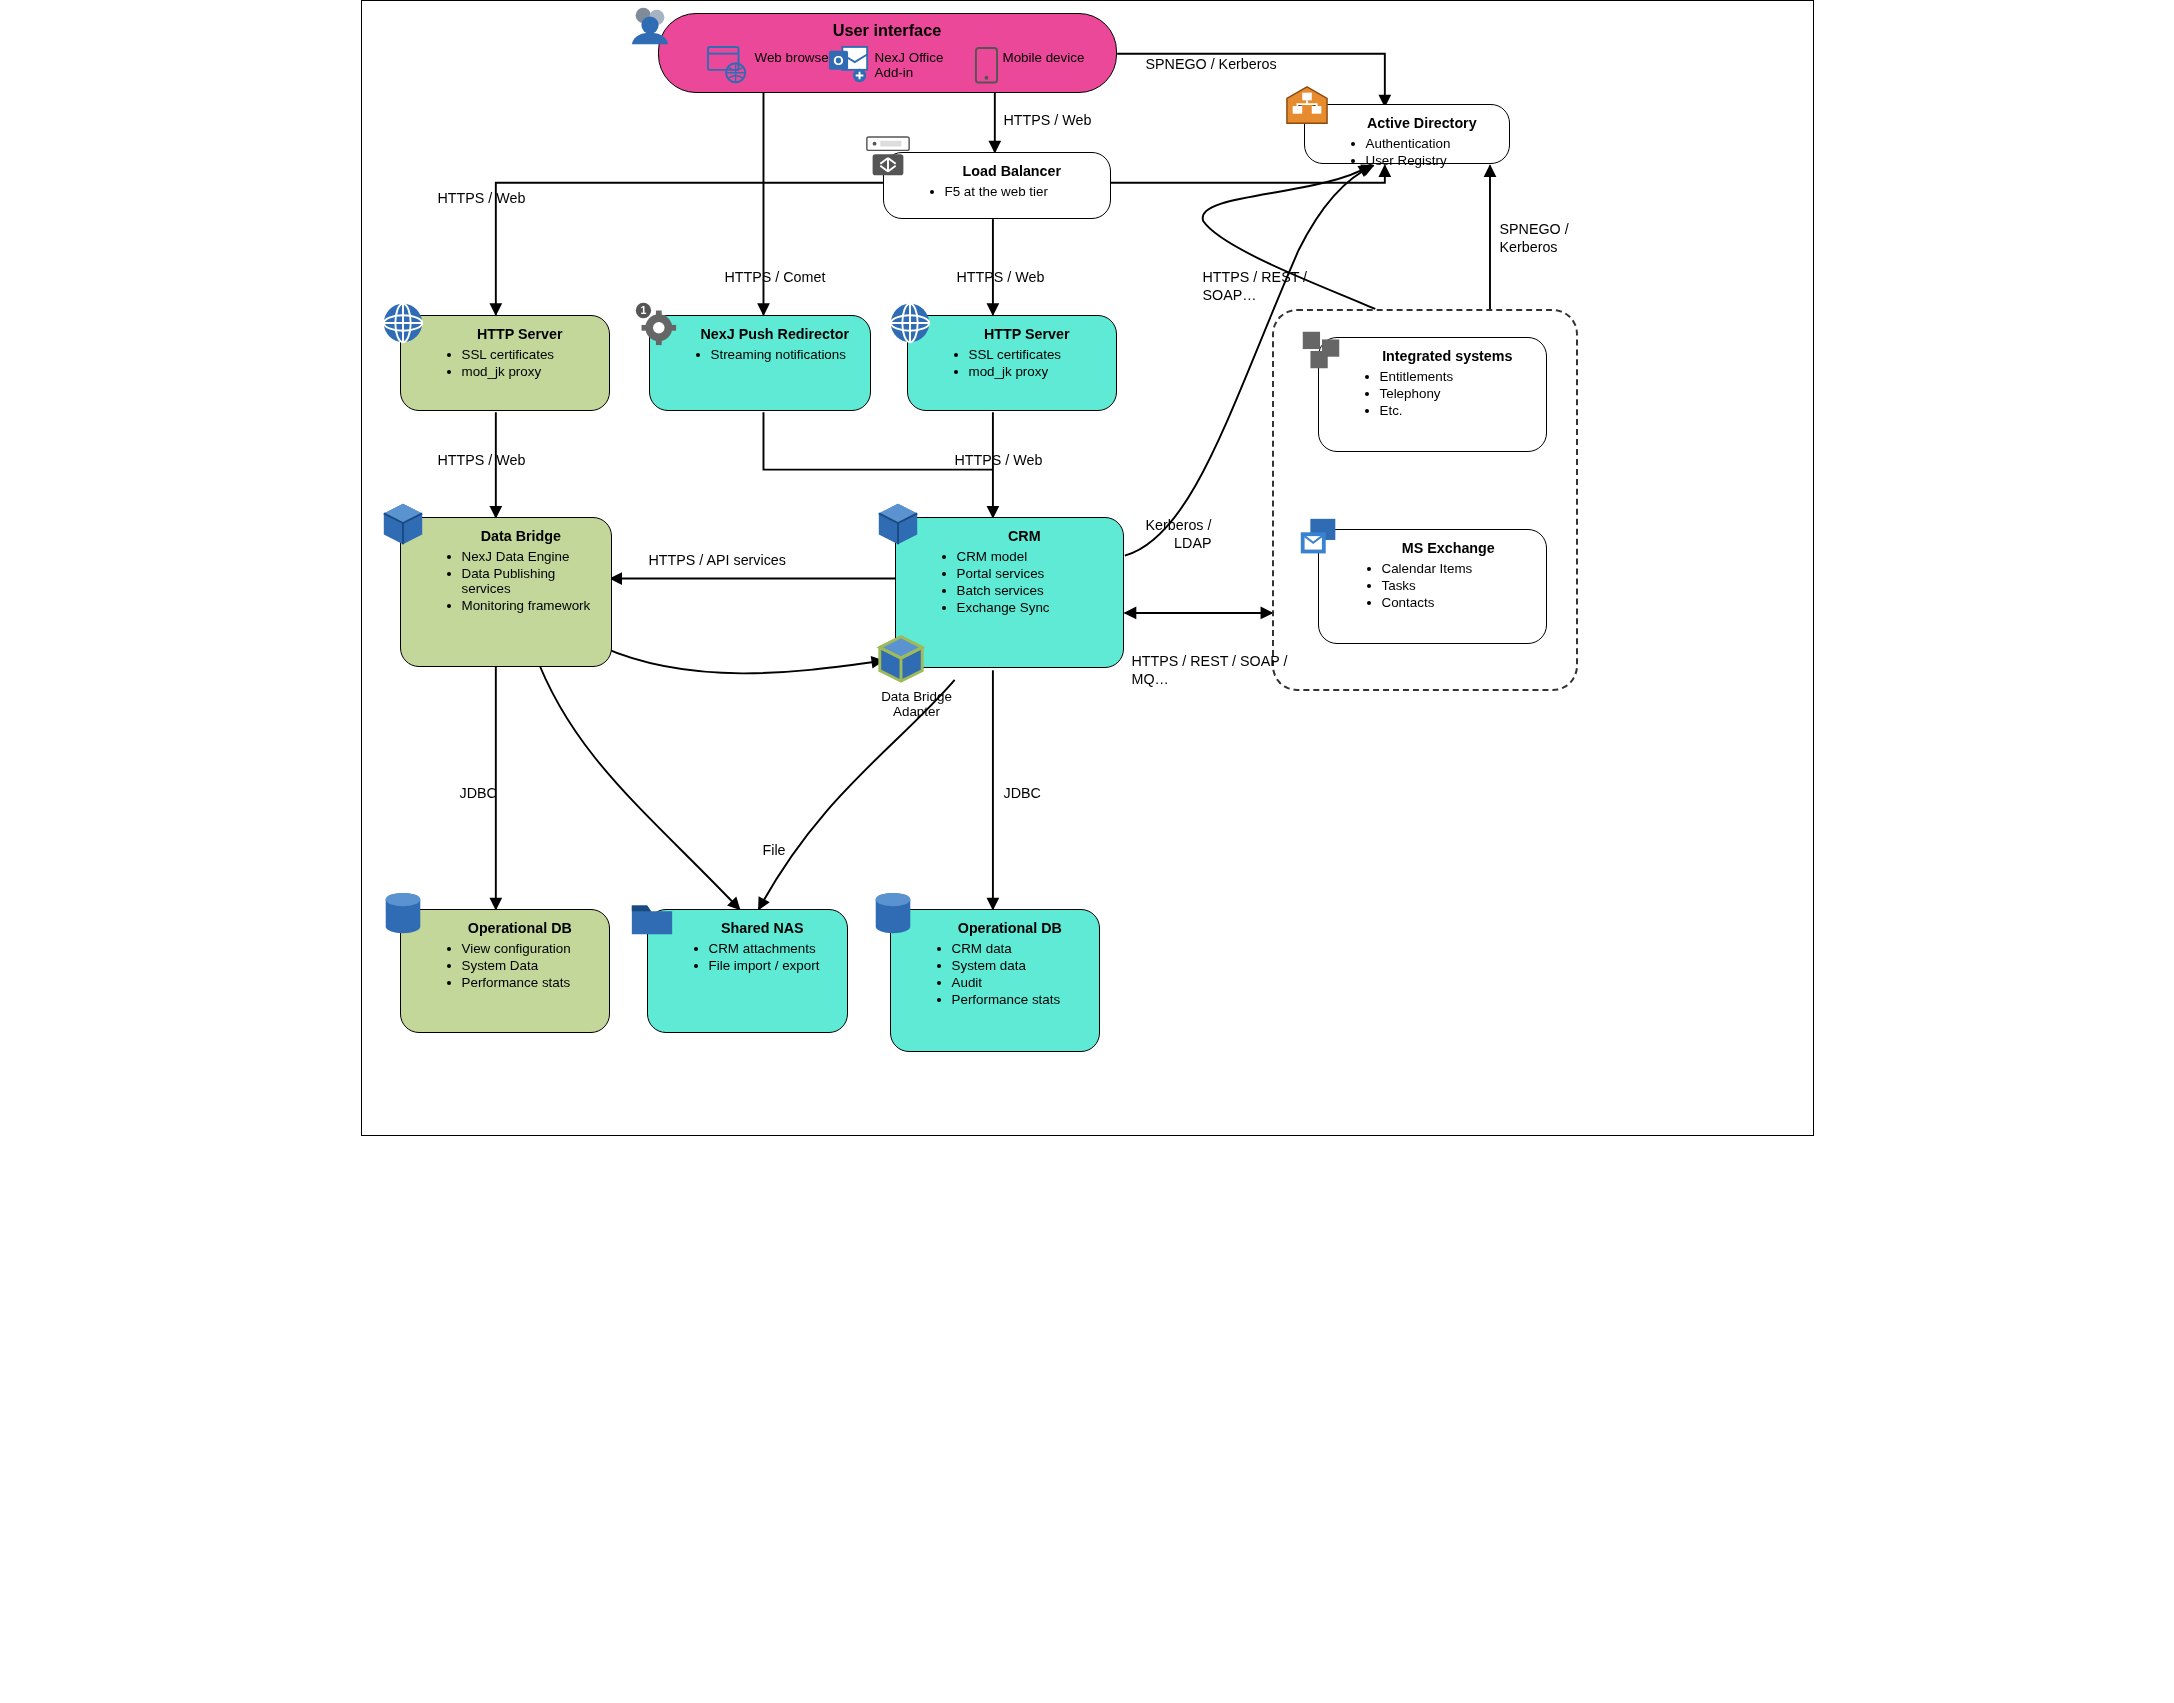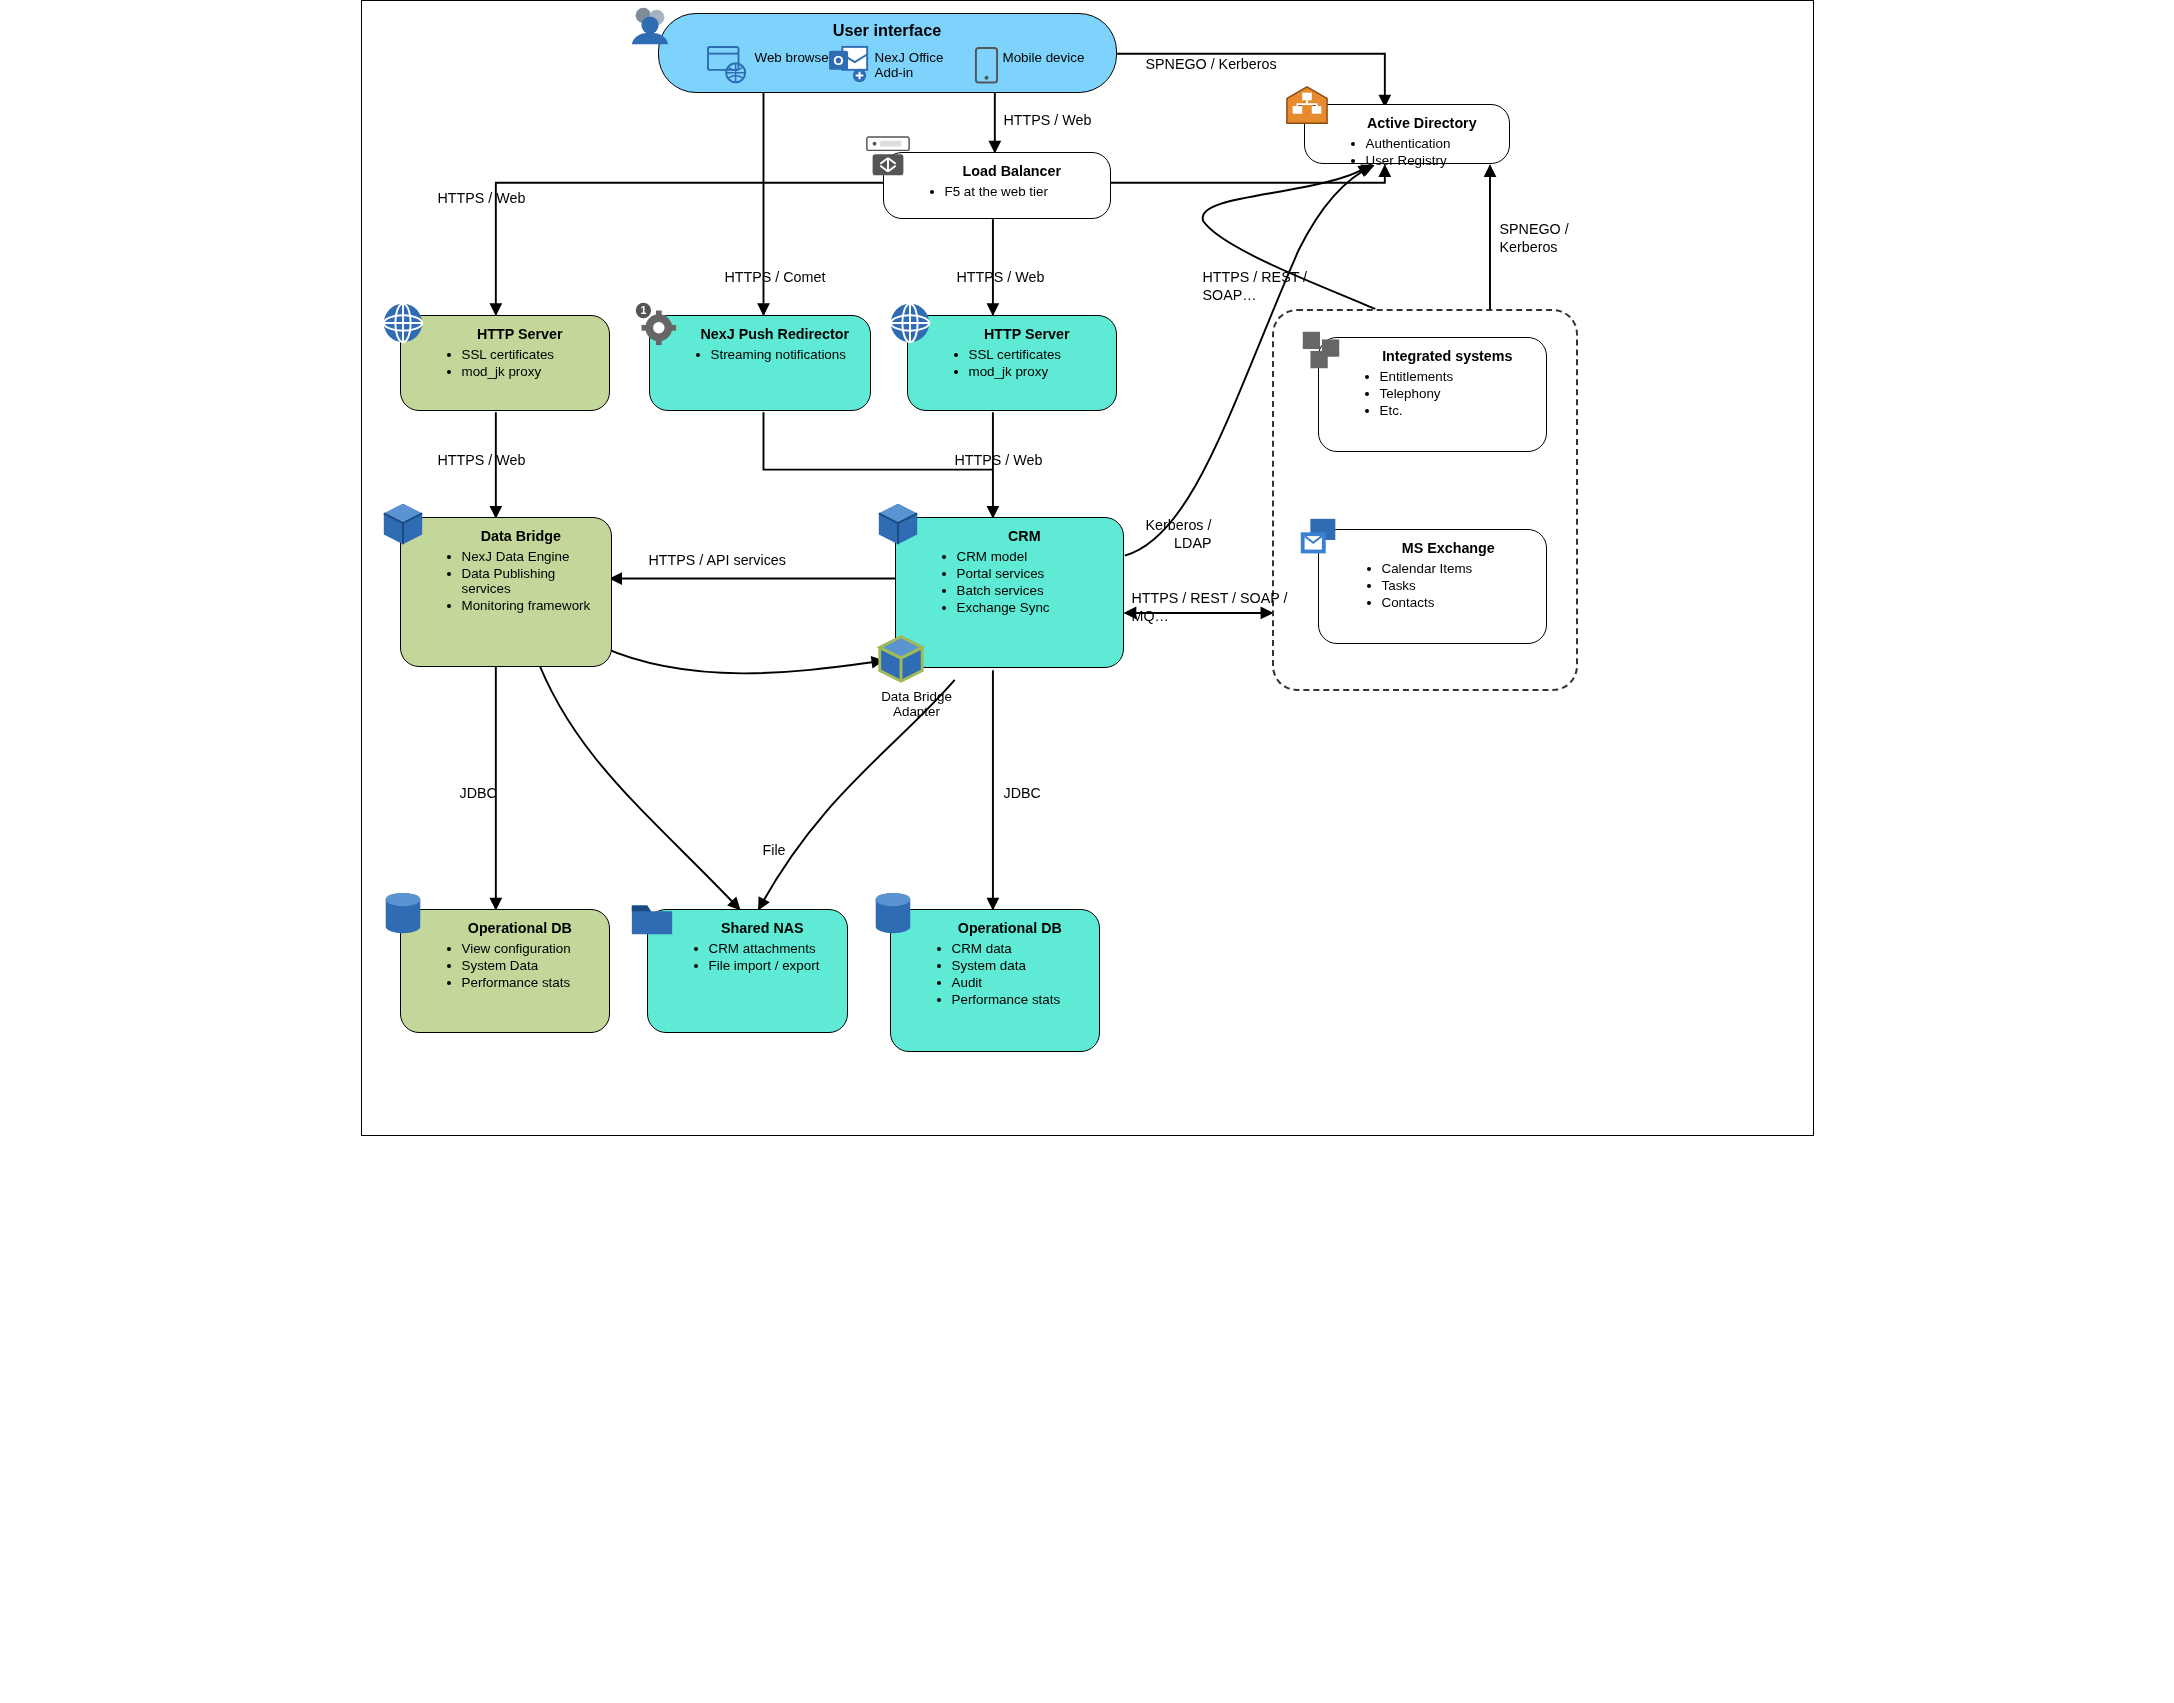--- a/index.html
+++ b/index.html
@@ -5,21 +5,21 @@
   html,body{margin:0;padding:0;background:#fff;font-family:"Segoe UI",Arial,Helvetica,sans-serif;color:#000;}
   .canvas{position:relative;width:1453px;height:1136px;border:1.9px solid #000;margin:0 auto;box-sizing:border-box;}
   .label{position:absolute;font-size:14.3px;white-space:pre;line-height:1.25;}
   .node{position:absolute;border:1.4px solid #000;border-radius:19px;box-sizing:border-box;padding:9.6px 13.4px 9.6px 44px;font-size:14.3px;}
   .node .title{font-weight:700;text-align:center;margin-bottom:5.7px;}
   .node ul{margin:0;padding-left:17px;}
   .node li{margin:1.9px 0;font-size:13.4px;}
   .green{background:#c3d79b;}
   .blue{background:#5eead4;}
   .white{background:#fff;}
-  .ui-node{position:absolute;border:1.4px solid #000;border-radius:38px;box-sizing:border-box;background:#7dd3fc;}
+  .ui-node{position:absolute;border:1.4px solid #000;border-radius:38px;box-sizing:border-box;background:#ec4899;}
   .ui-title{position:absolute;top:7.6px;left:0;right:0;text-align:center;font-weight:700;font-size:16.3px;}
   .ui-item{position:absolute;width:86px;text-align:left;font-size:13.4px;line-height:1.15;}
   .icon{position:absolute;width:48px;height:48px;}
   svg.lines{position:absolute;left:0;top:0;width:1453px;height:1136px;pointer-events:none;}
   .dashed-group{position:absolute;border:2.9px dashed #333;border-radius:25px;box-sizing:border-box;}
   .sub{position:absolute;font-size:13.4px;text-align:center;}
 </style>
 </head>
 <body>
 
@@ -342,20 +342,20 @@
 <div class="label" style="left:595px;top:268px;">HTTPS / Web</div>
 <div class="label" style="left:841px;top:268px;">HTTPS / REST /
 SOAP…</div>
 <div class="label" style="left:1138px;top:220px;">SPNEGO /
 Kerberos</div>
 <div class="label" style="left:76px;top:451px;">HTTPS / Web</div>
 <div class="label" style="left:593px;top:451px;">HTTPS / Web</div>
 <div class="label" style="left:287px;top:551px;">HTTPS / API services</div>
 <div class="label" style="left:784px;top:516px;text-align:right;">Kerberos /
 LDAP</div>
-<div class="label" style="left:770px;top:589px;">HTTPS / REST / SOAP /
+<div class="label" style="left:770px;top:652px;">HTTPS / REST / SOAP /
 MQ…</div>
 <div class="label" style="left:98px;top:784px;">JDBC</div>
 <div class="label" style="left:642px;top:784px;">JDBC</div>
 <div class="label" style="left:401px;top:841px;">File</div>
 
 </div>
 
 
 </body></html>

